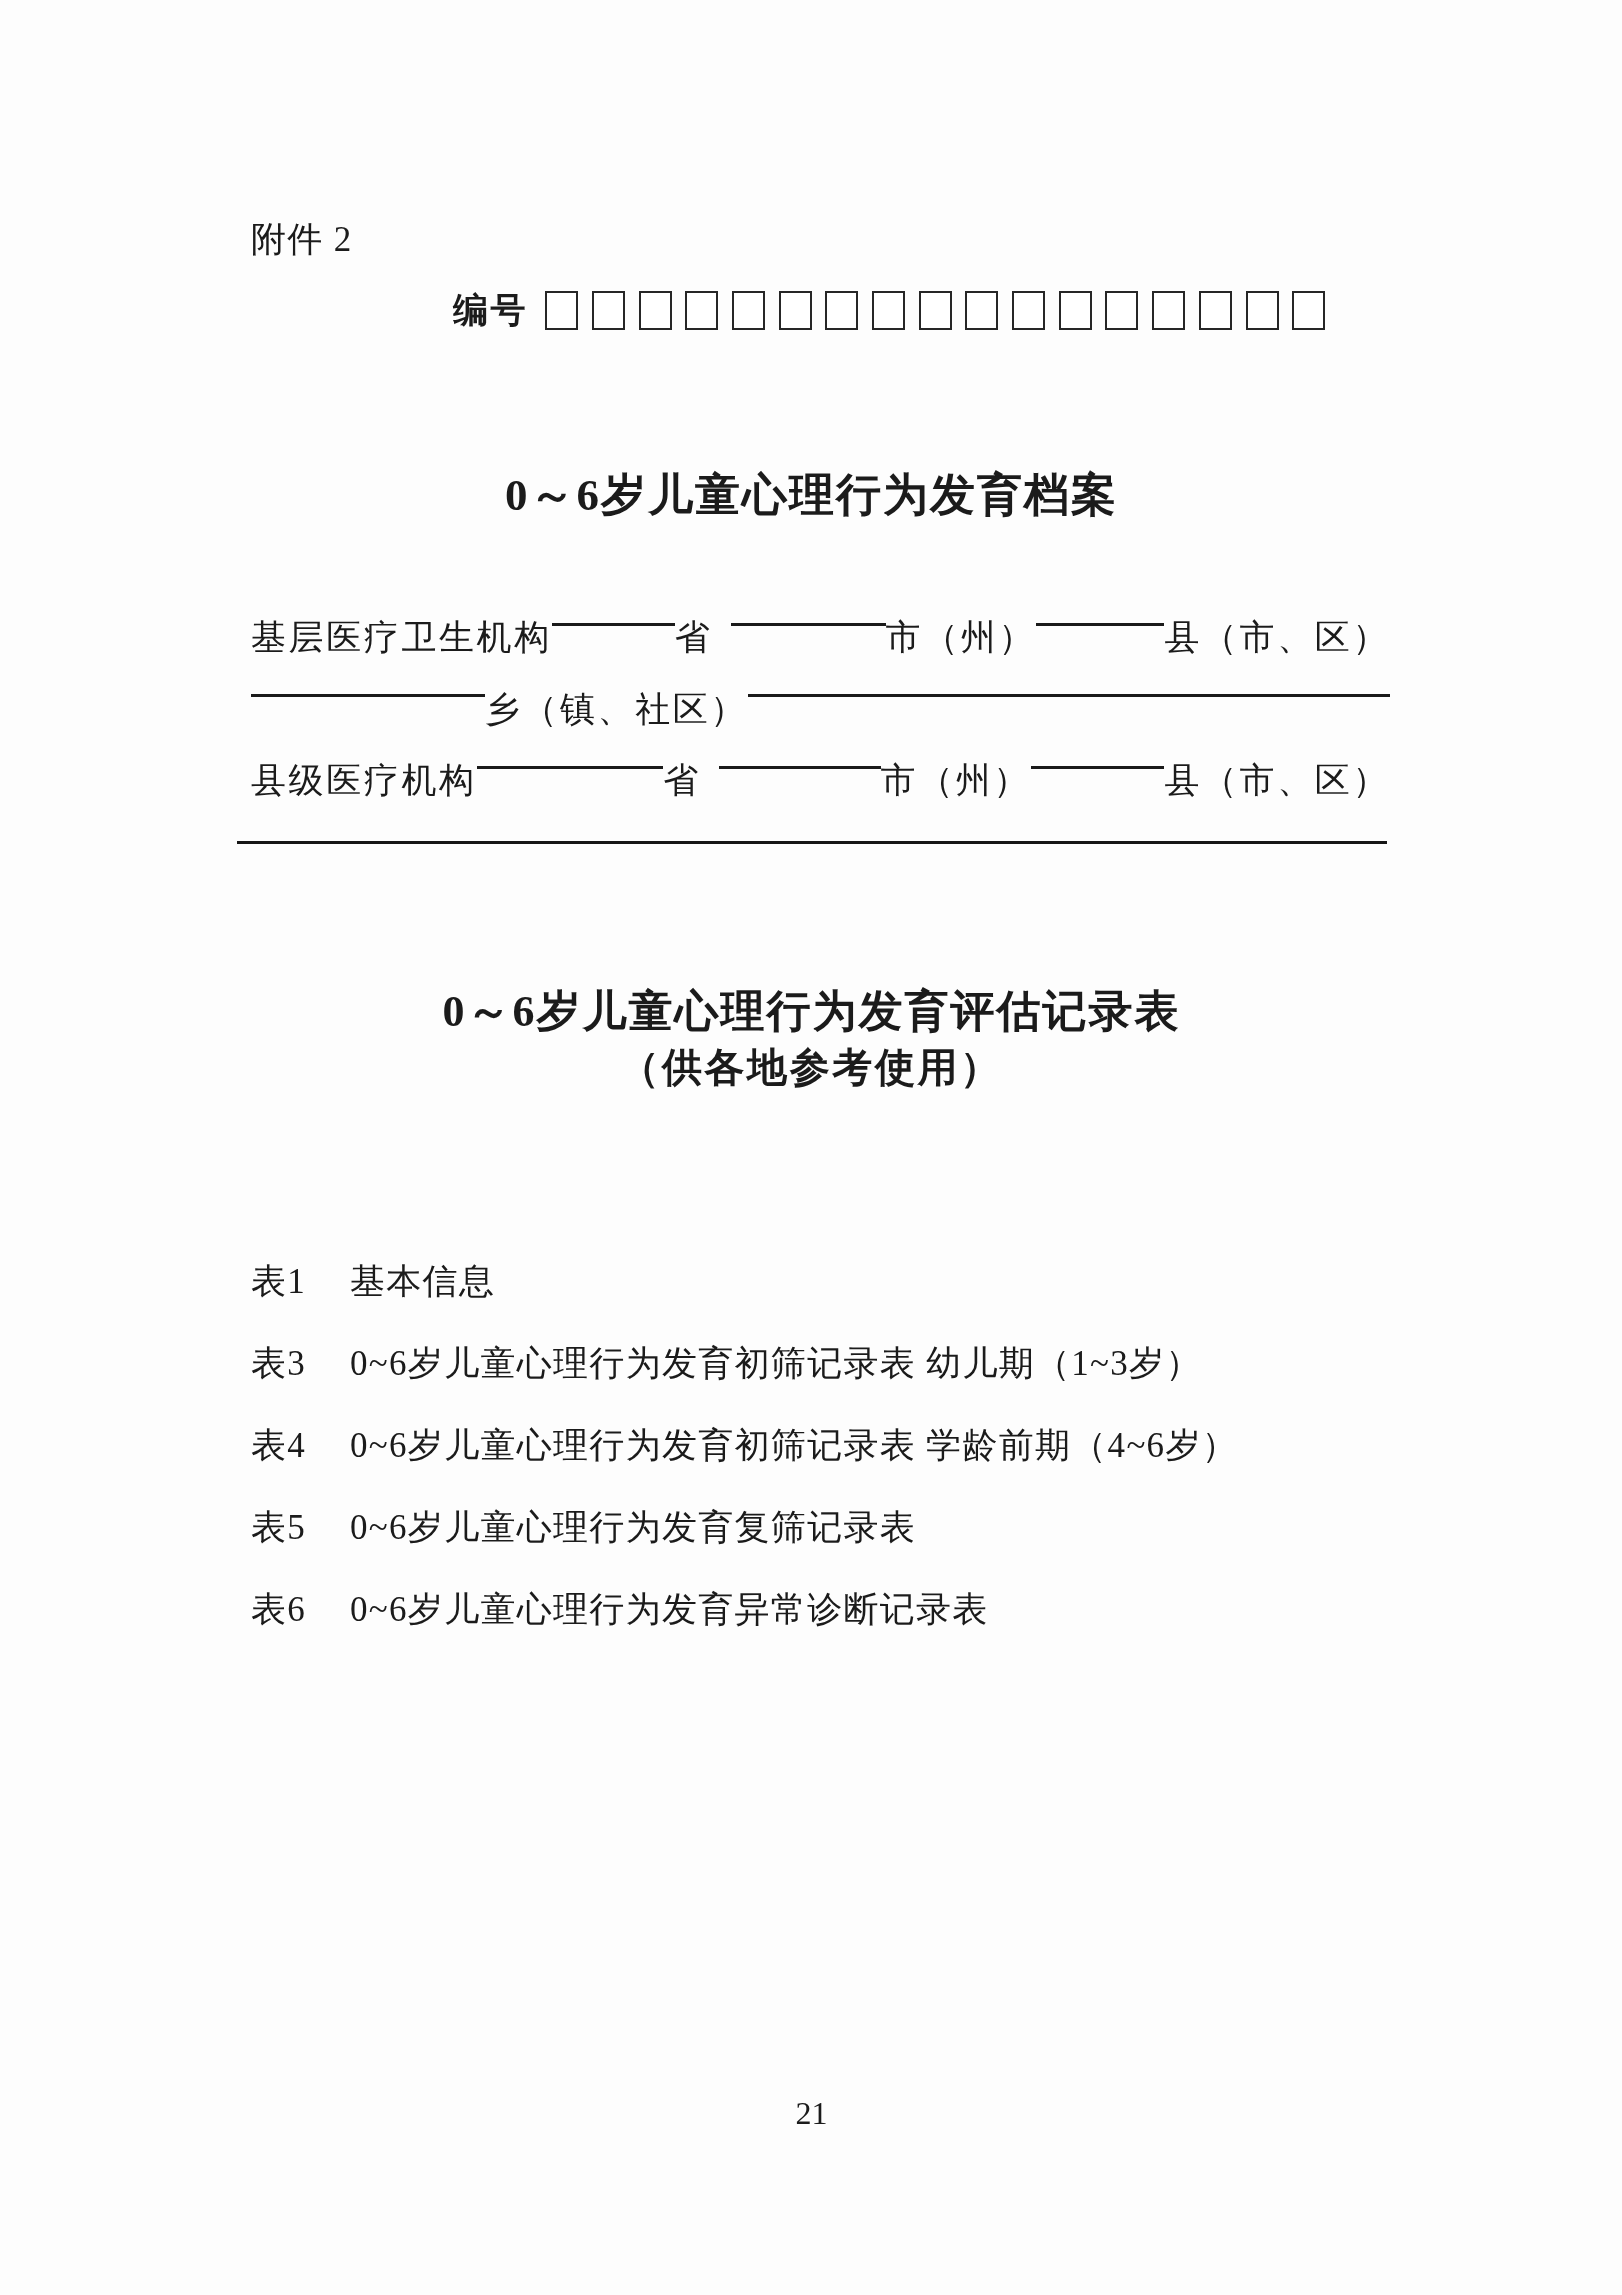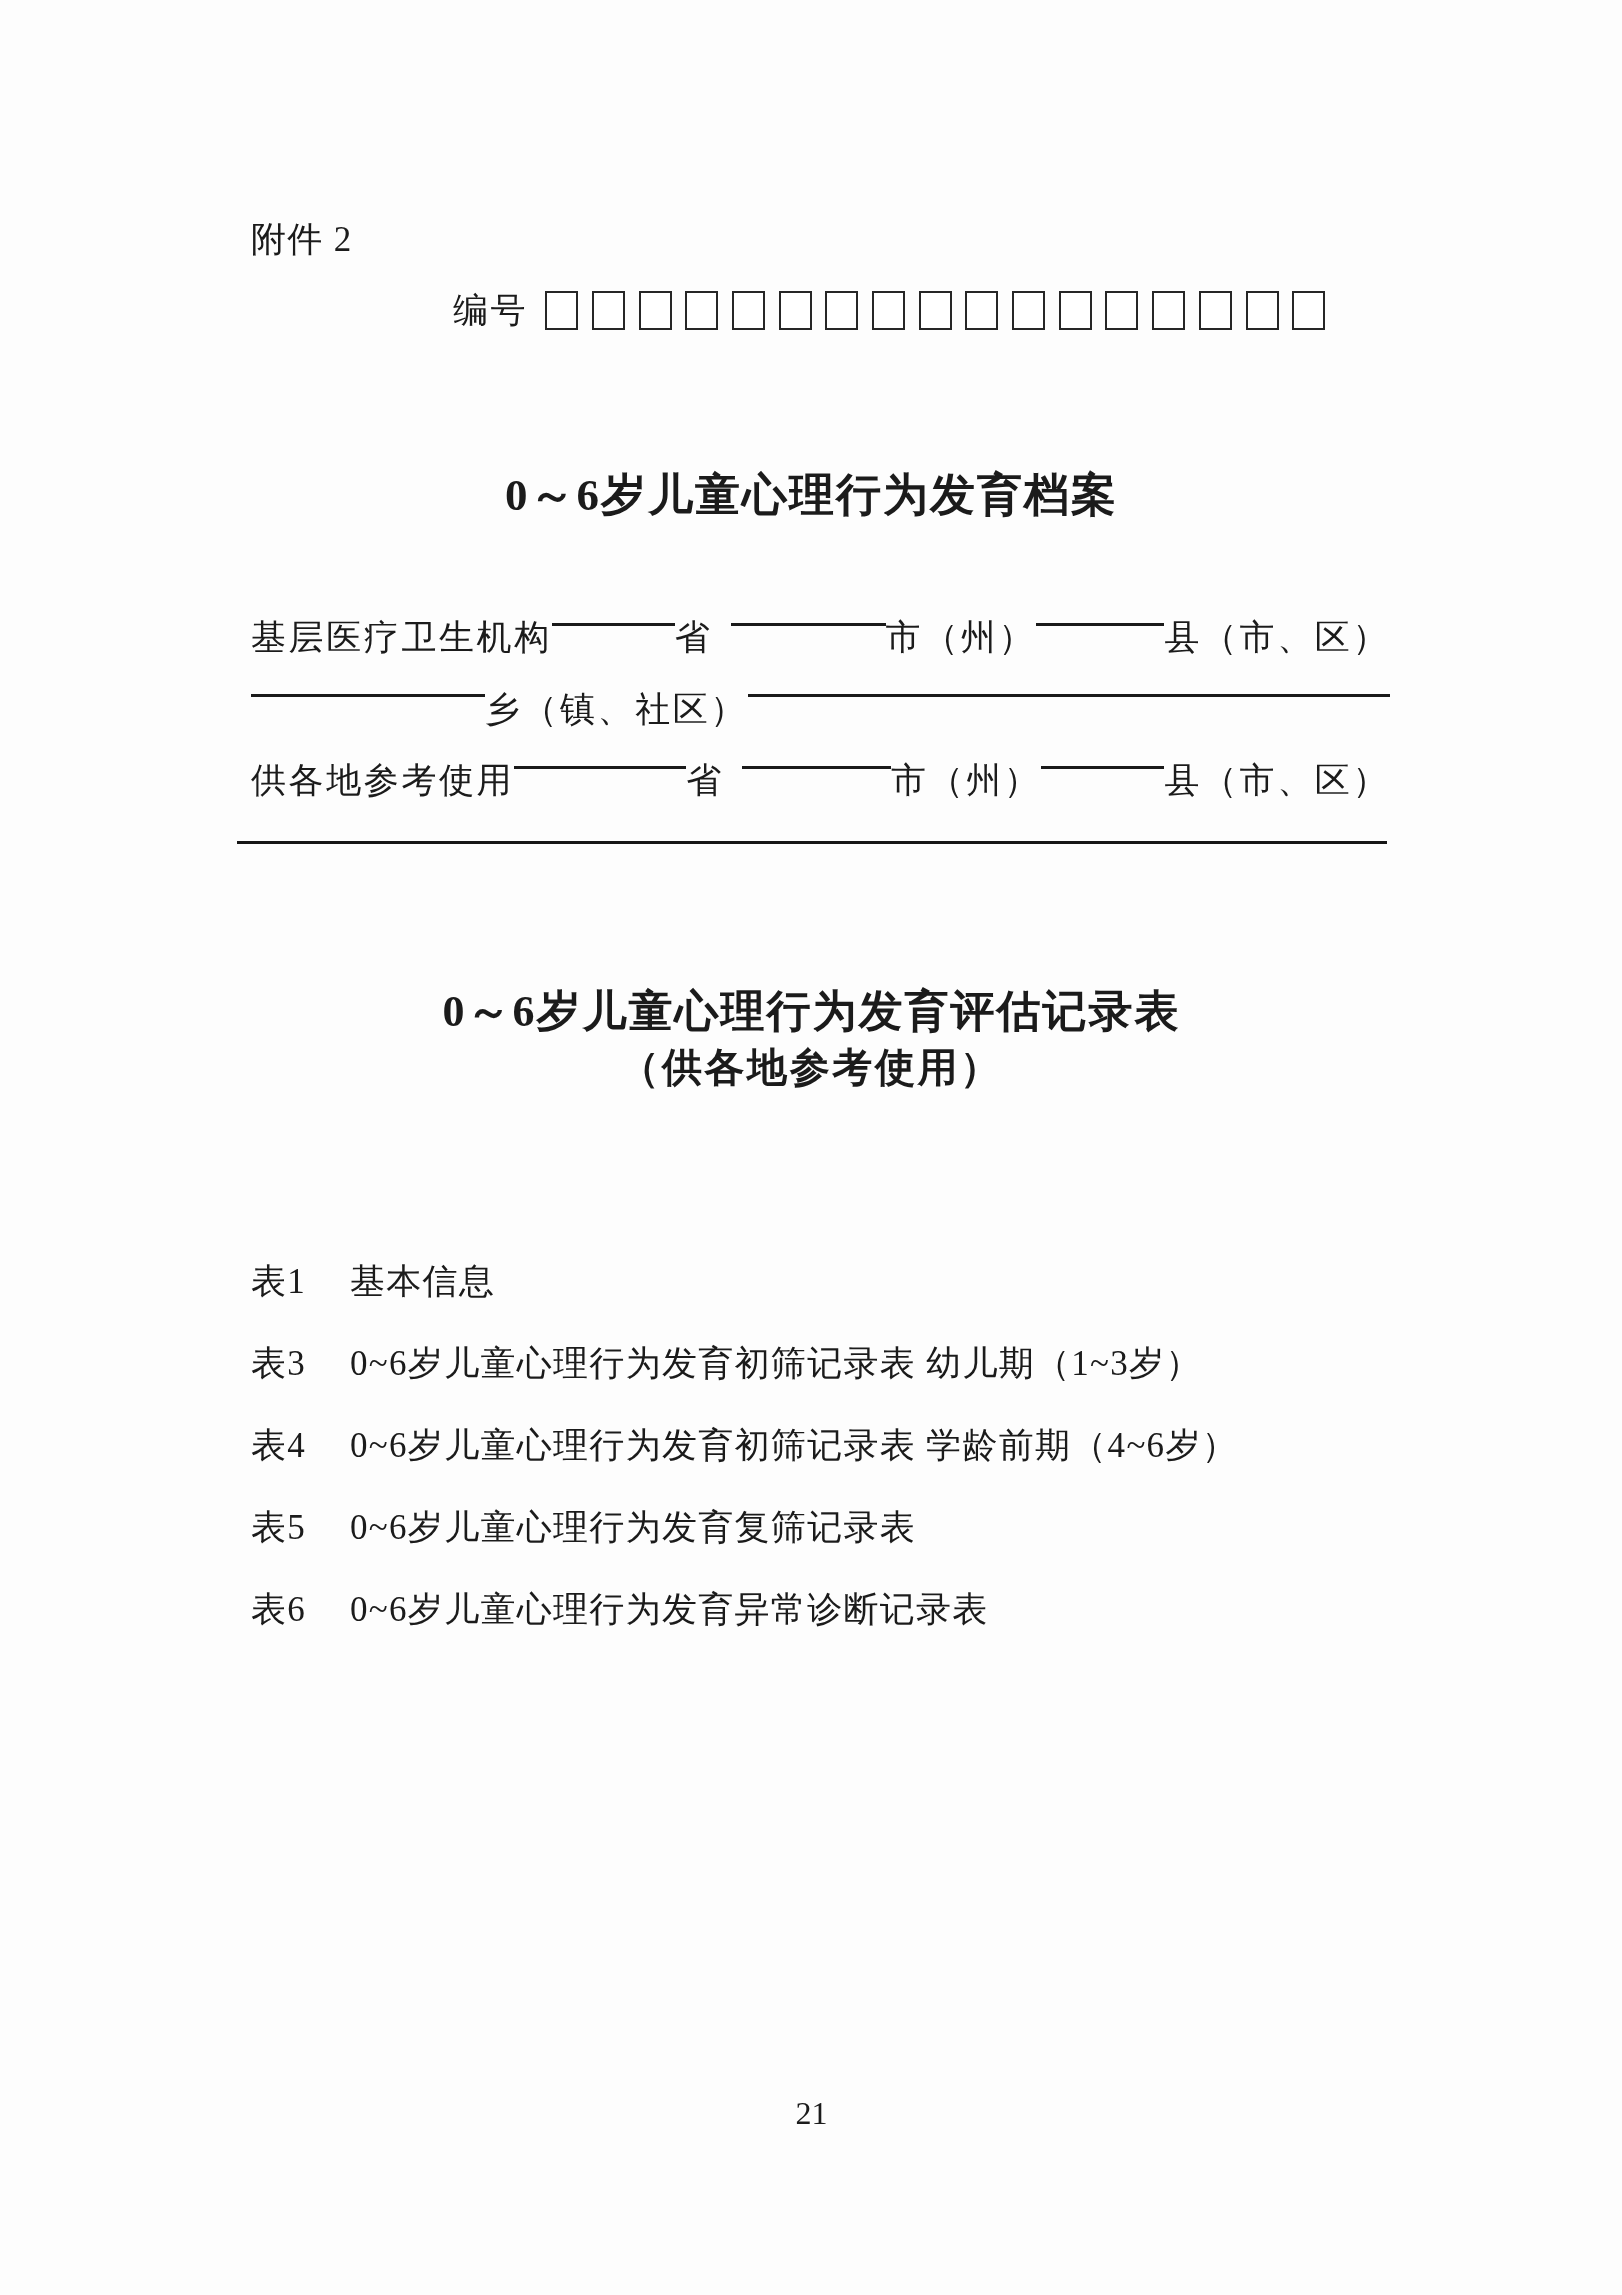--- a/index.html
+++ b/index.html
@@ -9,21 +9,21 @@
     color:#1b1b1b;
     font-family:"Liberation Serif","DejaVu Serif",serif;
     position:relative;
     overflow:hidden;
   }
   .abs{position:absolute;}
   
   #attachment{left:251px;top:216px;font-size:35px;letter-spacing:1.3px;}
   
   #serial-row{left:453px;top:287px;display:flex;align-items:center;gap:17px;}
-  #serial-label{font-size:35px;letter-spacing:2.6px;white-space:nowrap;}
+  #serial-label{font-size:35px;letter-spacing:2.6px;white-space:nowrap;font-weight:bold;}
   #serial-boxes{display:flex;gap:13.7px;align-items:center;}
   .sbox{display:inline-block;width:33px;height:39px;border:2.6px solid #262626;box-sizing:border-box;background:#fff;}
   
   #main-title{left:0;top:465px;width:1623px;text-align:center;font-size:45px;font-weight:bold;letter-spacing:2px;}
   
   #form{left:251px;top:619px;width:1139px;}
   .fline{display:flex;align-items:flex-start;height:44px;margin-bottom:27.5px;white-space:nowrap;}
   .txt{font-size:35px;letter-spacing:2.6px;line-height:1.1;}
   .blank{display:inline-block;height:3.9px;border-bottom:3.3px solid #1a1a1a;margin-bottom:2.6px;}
   .b200{width:134px;}
@@ -86,21 +86,21 @@
     <span class="txt">市（州）</span>
     <span class="blank b210"></span>
     <span class="txt">县（市、区）</span>
   </div>
   <div class="fline">
     <span class="blank b375"></span>
     <span class="txt">乡（镇、社区）</span>
     <span class="blank b1030"></span>
   </div>
   <div class="fline">
-    <span class="txt">供各地参考使用</span>
+    <span class="txt">县级医疗机构</span>
     <span class="blank b300"></span>
     <span class="txt">省</span>
     <span class="blank b265"></span>
     <span class="txt">市（州）</span>
     <span class="blank b215"></span>
     <span class="txt">县（市、区）</span>
   </div>
 </div>
 
 <div class="abs" id="divider"></div>

